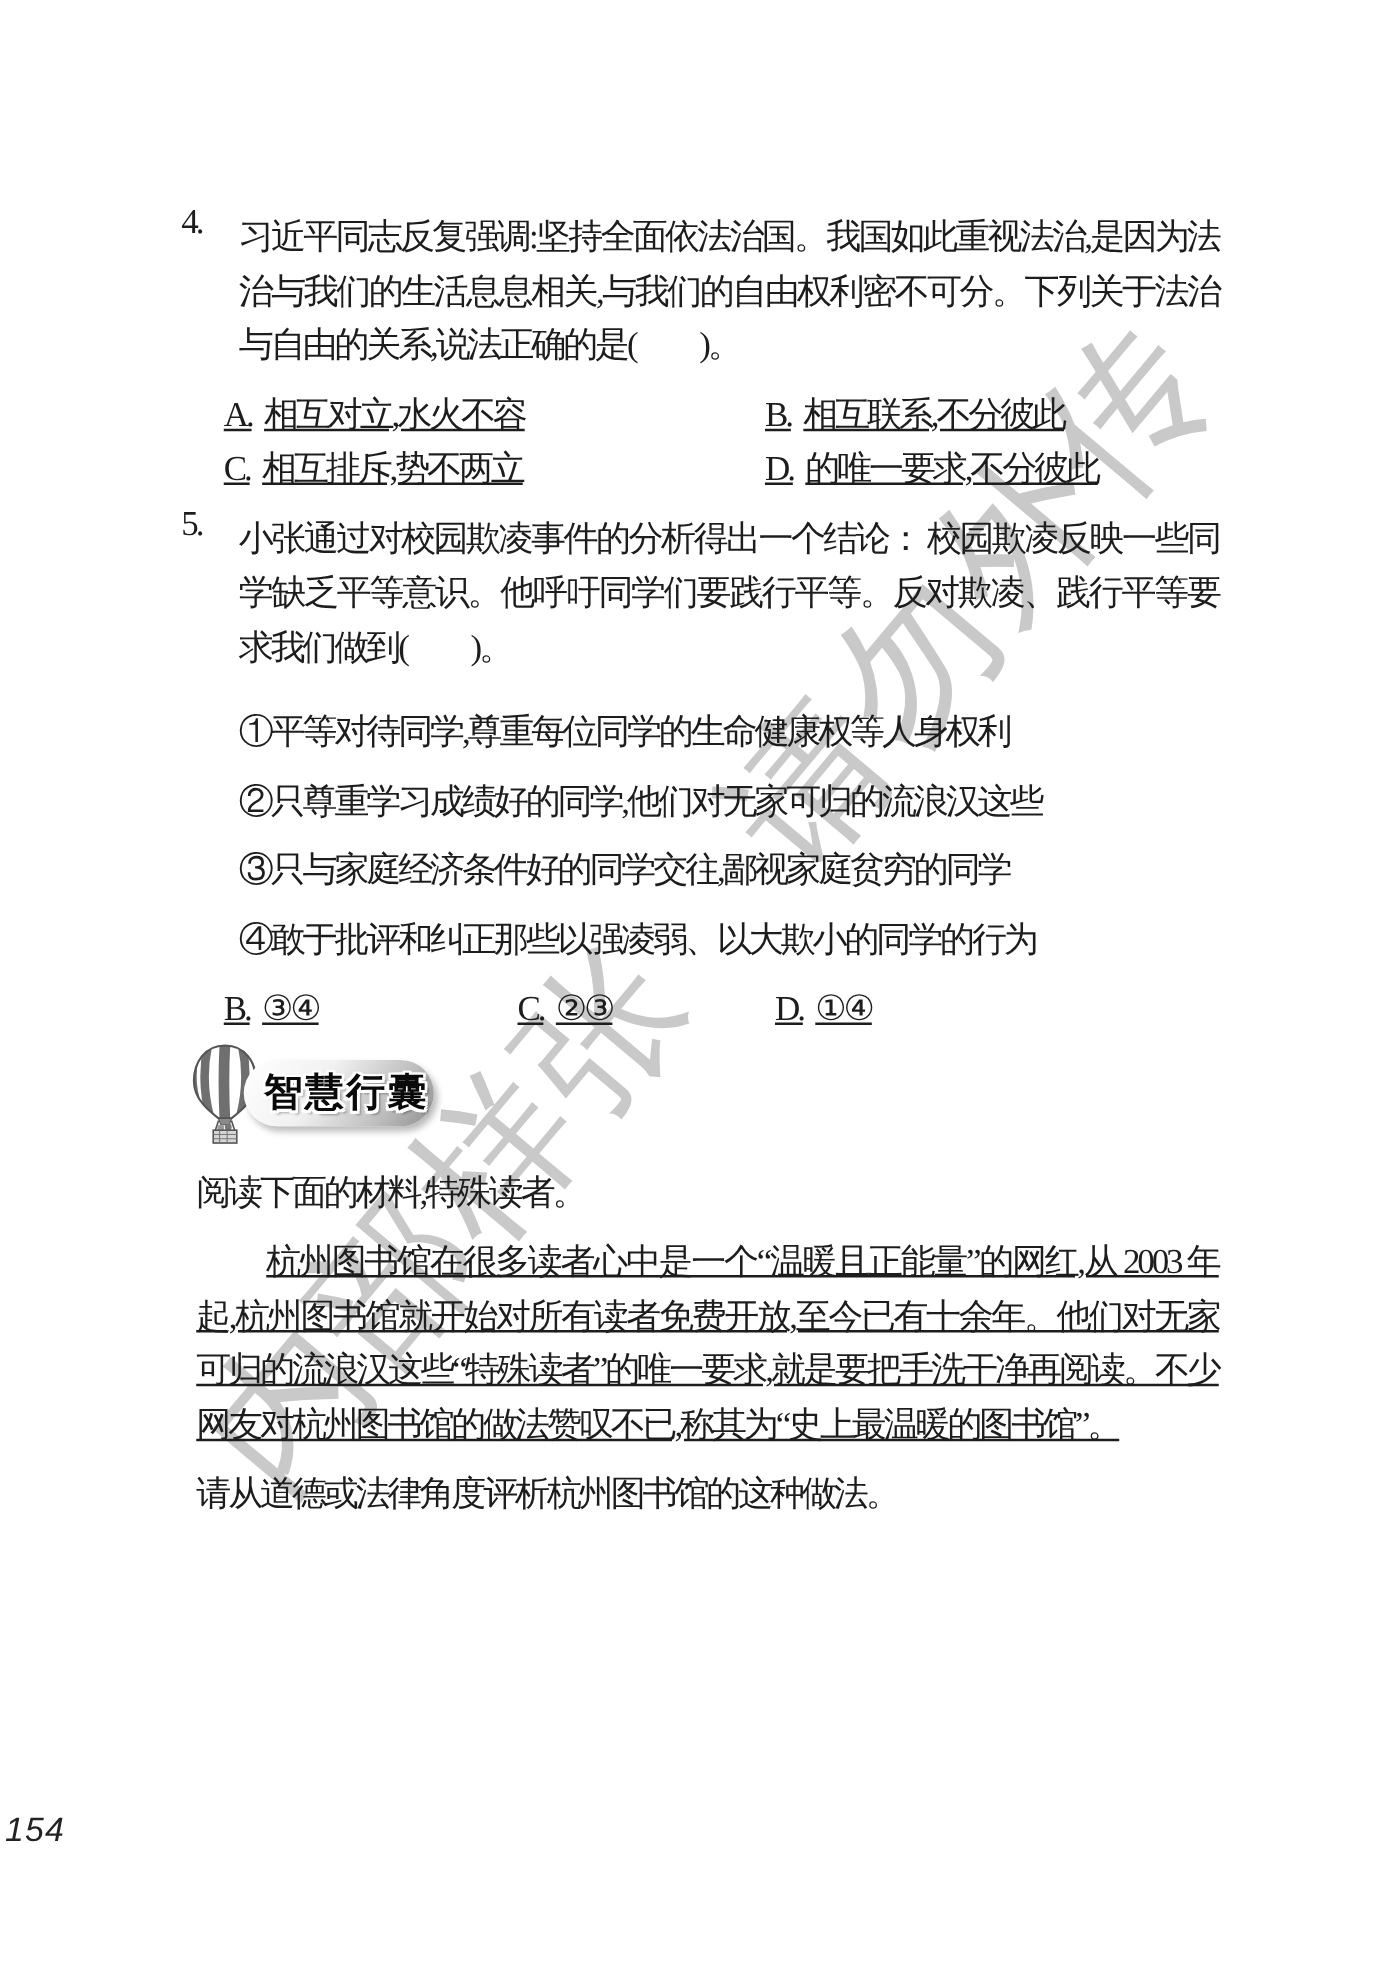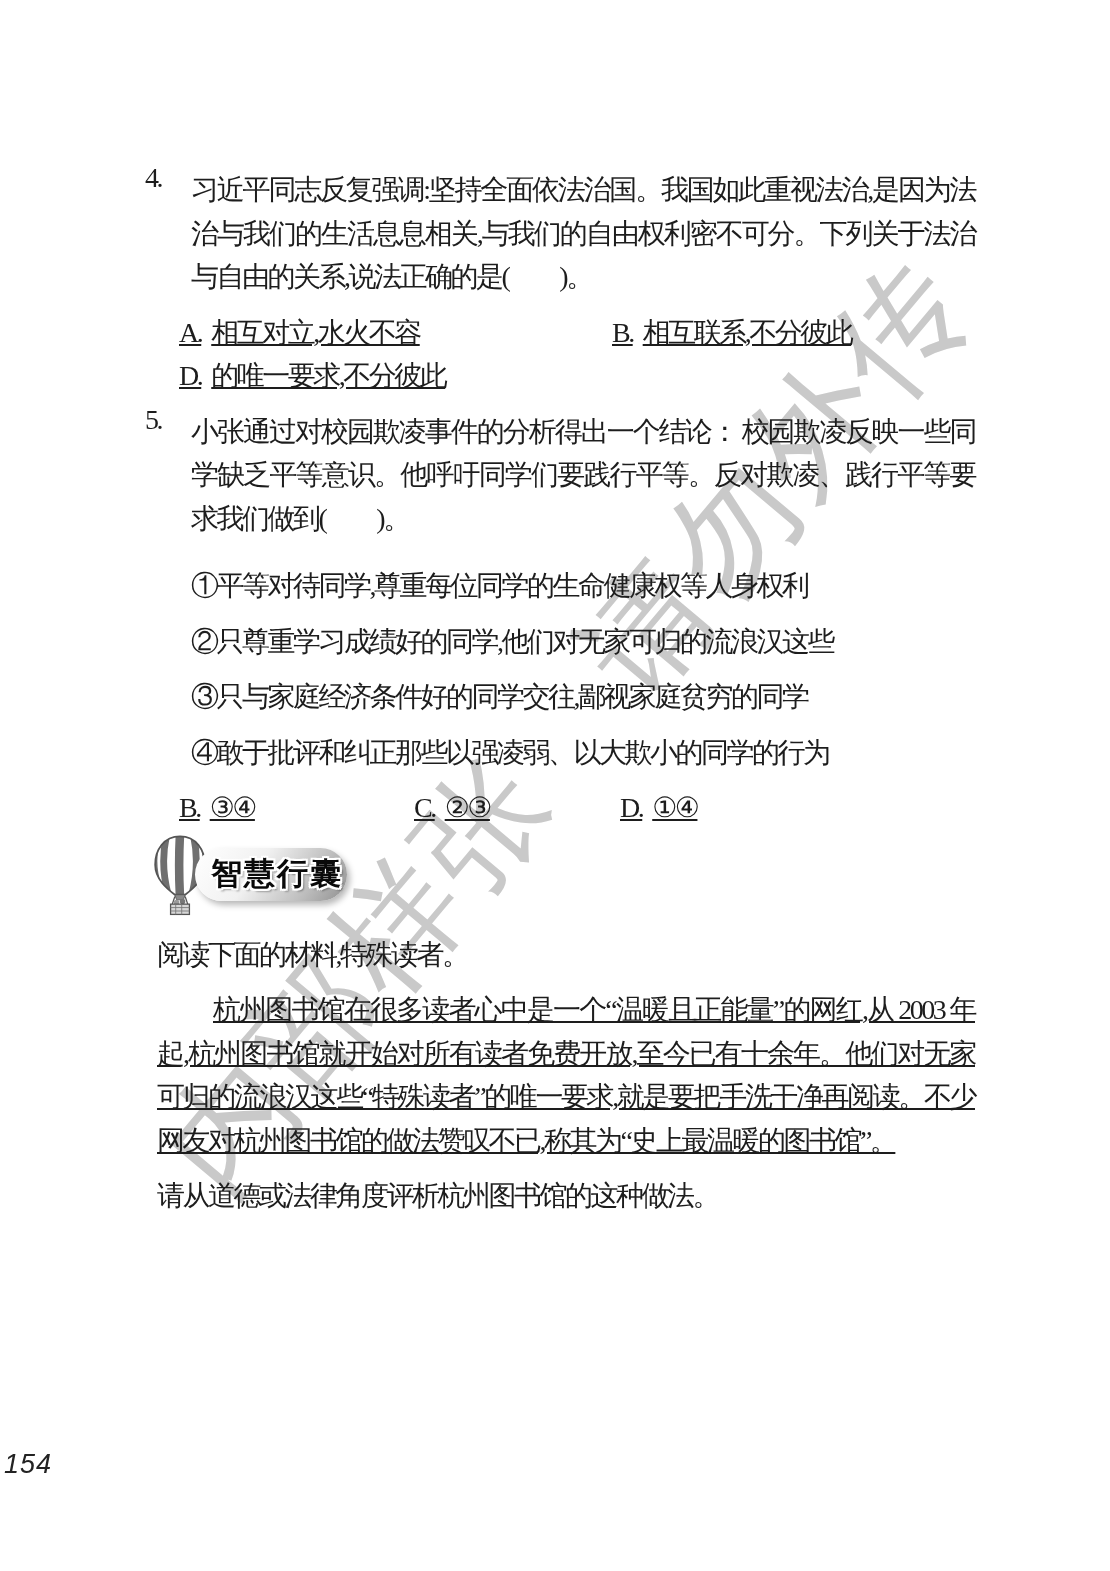--- a/index.html
+++ b/index.html
@@ -100,20 +100,23 @@
         <p class="stem">习近平同志反复强调:坚持全面依法治国。我国如此重视法治,是因为法治与我们的生活息息相关,与我们的自由权利密不可分。下列关于法治与自由的关系,说法正确的是(　　)。</p>
       </div>
       <div class="options options-2col">
         <div class="option">
           <span class="opt-label">A.</span><span>相互对立,水火不容</span>
         </div>
         <div class="option">
           <span class="opt-label">B.</span><span>相互联系,不分彼此</span>
         </div>
         <div class="option">
+          <span class="opt-label">C.</span><span>相互排斥,势不两立</span>
+        </div>
+        <div class="option">
           <span class="opt-label">D.</span><span>的唯一要求,不分彼此</span>
         </div>
       </div>
     </div>
 
     <div class="question">
       <div class="stem-row">
         <span class="qnum">5.</span>
         <p class="stem">小张通过对校园欺凌事件的分析得出一个结论： 校园欺凌反映一些同学缺乏平等意识。他呼吁同学们要践行平等。反对欺凌、践行平等要求我们做到(　　)。</p>
       </div>

